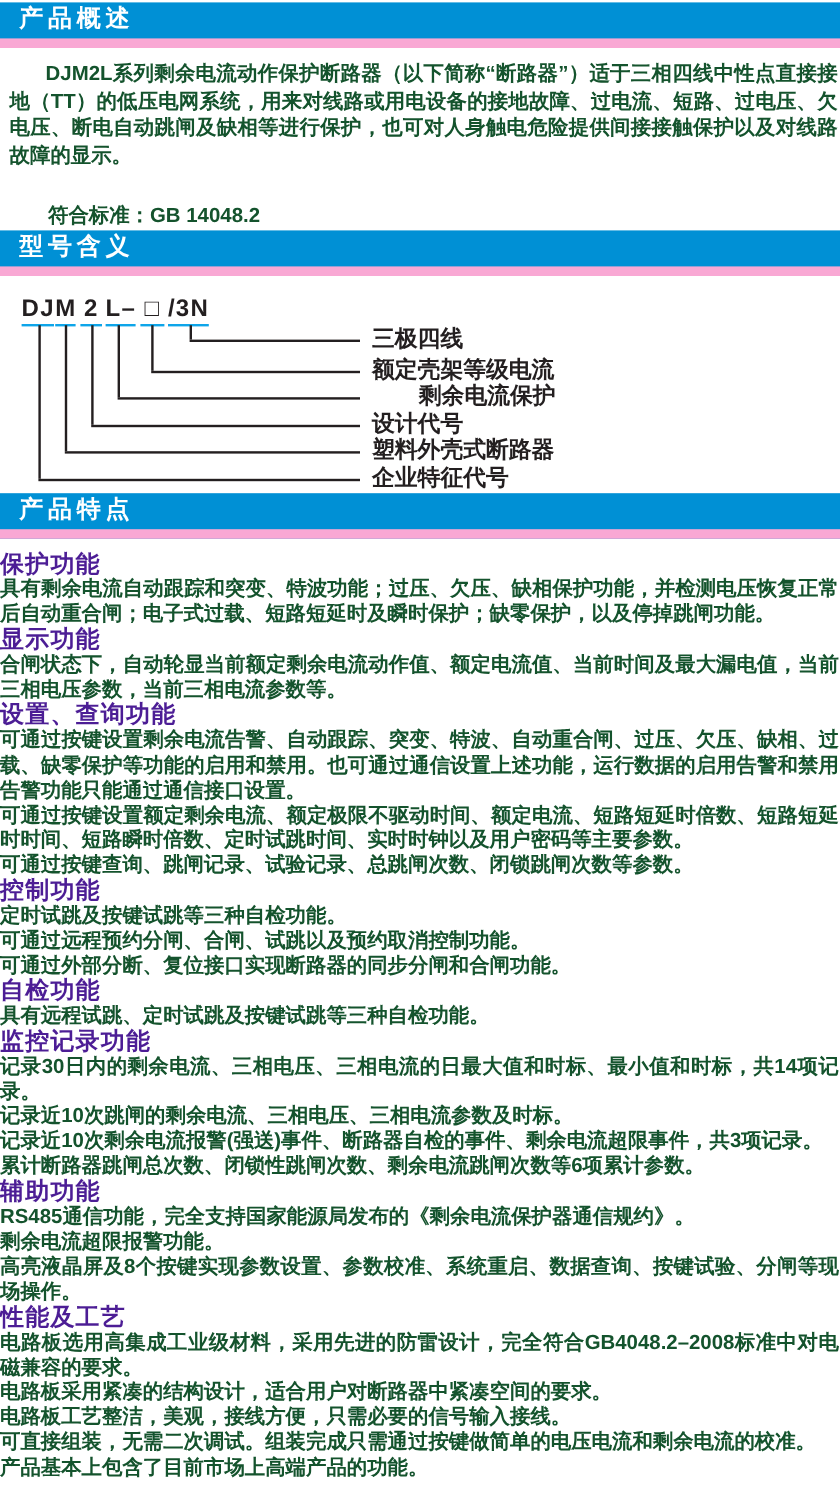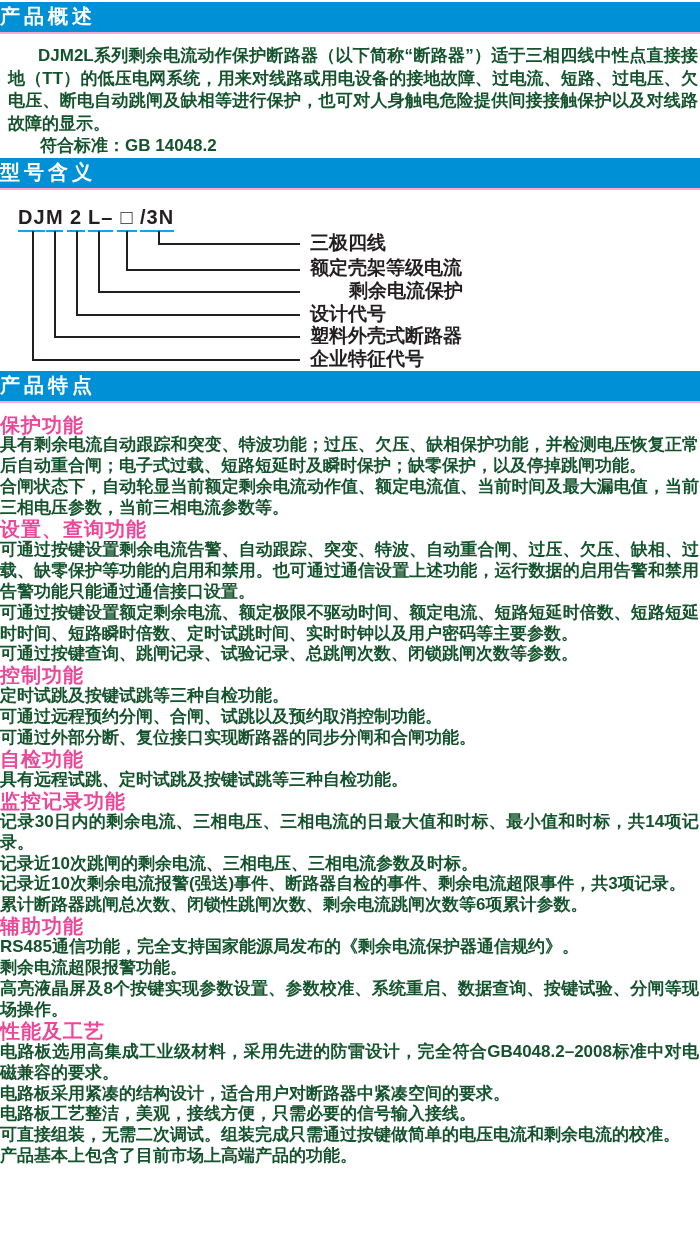--- a/index.html
+++ b/index.html
@@ -12,40 +12,41 @@
     font-weight:bold;
     color:#231f20;
     -webkit-font-smoothing:antialiased;
   }
   .bar{
     height:30px;
     background:#0090d5;
     color:#ffffff;
     font-size:20px;
     line-height:29px;
-    padding-left:0;
+    padding-left:16px;
     letter-spacing:4px;
-    border-bottom:2px solid #f9a8d4;
+    border-bottom:8px solid #f9a8d4;
     box-sizing:content-box;
   }
   .bar-first{margin-top:2px;}
   .para{
     font-size:17px;
     line-height:22.5px;
     margin:0;
     text-align:justify;
     color:#14532d;
   }
   .overview-para{
     margin-top:11px;
     padding:0 2px 0 8px;
     text-indent:30px;
   }
   .standard-line{
     padding-left:40px;
+    margin-top:28px;
   }
   .diagram{
     position:relative;
     height:164px;
     margin-top:17px;
   }
   .code-part{
     position:absolute;
     top:0;
     height:21px;
@@ -63,21 +64,21 @@
   }
   .meaning{
     position:absolute;
     left:310px;
     font-size:19px;
     line-height:22px;
     white-space:nowrap;
   }
   .features{margin-top:12px;}
   .feat-heading{
-    color:#ec4899;
+    color:#4c1d95;
     font-size:20px;
     line-height:20.9px;
     margin:0;
     letter-spacing:1px;
     font-weight:bold;
   }
   .feat-para{
     line-height:20.9px;
     padding-right:1px;
   }
@@ -103,21 +104,21 @@
       <span class="code-part" style="left: 46px; width: 17px;">M</span>
       <span class="code-part" style="left: 67px; width: 18px;">2</span>
       <span class="code-part" style="left: 88px; width: 25px;">L–</span>
       <span class="code-part" style="left: 117px; width: 20px;">□</span>
       <span class="code-part" style="left: 140px; width: 34px;">/3N</span>
       <div class="vline" style="left: 158px; top: 24px; width: 2px; height: 12px;"></div>
       <div class="hline" style="left: 158px; top: 36px; width: 142px; height: 2px;"></div>
       <span class="meaning" style="top: 25px;">三极四线</span>
       <div class="vline" style="left: 126px; top: 24px; width: 2px; height: 38px;"></div>
       <div class="hline" style="left: 126px; top: 62px; width: 174px; height: 2px;"></div>
-      <span class="meaning" style="top: 51px; font-family: Liberation Mono, monospace;">额定壳架等级电流</span>
+      <span class="meaning" style="top: 51px;">额定壳架等级电流</span>
       <div class="vline" style="left: 98px; top: 24px; width: 2px; height: 60px;"></div>
       <div class="hline" style="left: 98px; top: 84px; width: 202px; height: 2px;"></div>
       <span class="meaning" style="top: 73px; margin-left: 39px;">剩余电流保护</span>
       <div class="vline" style="left: 76px; top: 24px; width: 2px; height: 83px;"></div>
       <div class="hline" style="left: 76px; top: 107px; width: 224px; height: 2px;"></div>
       <span class="meaning" style="top: 96px;">设计代号</span>
       <div class="vline" style="left: 54px; top: 24px; width: 2px; height: 105px;"></div>
       <div class="hline" style="left: 54px; top: 129px; width: 246px; height: 2px;"></div>
       <span class="meaning" style="top: 118px;">塑料外壳式断路器</span>
       <div class="vline" style="left: 32px; top: 24px; width: 2px; height: 128px;"></div>
@@ -125,20 +126,21 @@
       <span class="meaning" style="top: 141px; text-align: center;">企业特征代号</span>
     </div>
 
   <div class="bar">
     <span>产品特点</span>
   </div>
 
   <div class="features" id="features">
       <h3 class="feat-heading">保护功能</h3>
       <p class="para feat-para">具有剩余电流自动跟踪和突变、特波功能；过压、欠压、缺相保护功能，并检测电压恢复正常后自动重合闸；电子式过载、短路短延时及瞬时保护；缺零保护，以及停掉跳闸功能。</p>
+      <h3 class="feat-heading">显示功能</h3>
       <p class="para feat-para">合闸状态下，自动轮显当前额定剩余电流动作值、额定电流值、当前时间及最大漏电值，当前三相电压参数，当前三相电流参数等。</p>
       <h3 class="feat-heading">设置、查询功能</h3>
       <p class="para feat-para">可通过按键设置剩余电流告警、自动跟踪、突变、特波、自动重合闸、过压、欠压、缺相、过载、缺零保护等功能的启用和禁用。也可通过通信设置上述功能，运行数据的启用告警和禁用告警功能只能通过通信接口设置。</p>
       <p class="para feat-para">可通过按键设置额定剩余电流、额定极限不驱动时间、额定电流、短路短延时倍数、短路短延时时间、短路瞬时倍数、定时试跳时间、实时时钟以及用户密码等主要参数。</p>
       <p class="para feat-para">可通过按键查询、跳闸记录、试验记录、总跳闸次数、闭锁跳闸次数等参数。</p>
       <h3 class="feat-heading">控制功能</h3>
       <p class="para feat-para">定时试跳及按键试跳等三种自检功能。</p>
       <p class="para feat-para">可通过远程预约分闸、合闸、试跳以及预约取消控制功能。</p>
       <p class="para feat-para">可通过外部分断、复位接口实现断路器的同步分闸和合闸功能。</p>
       <h3 class="feat-heading">自检功能</h3>

